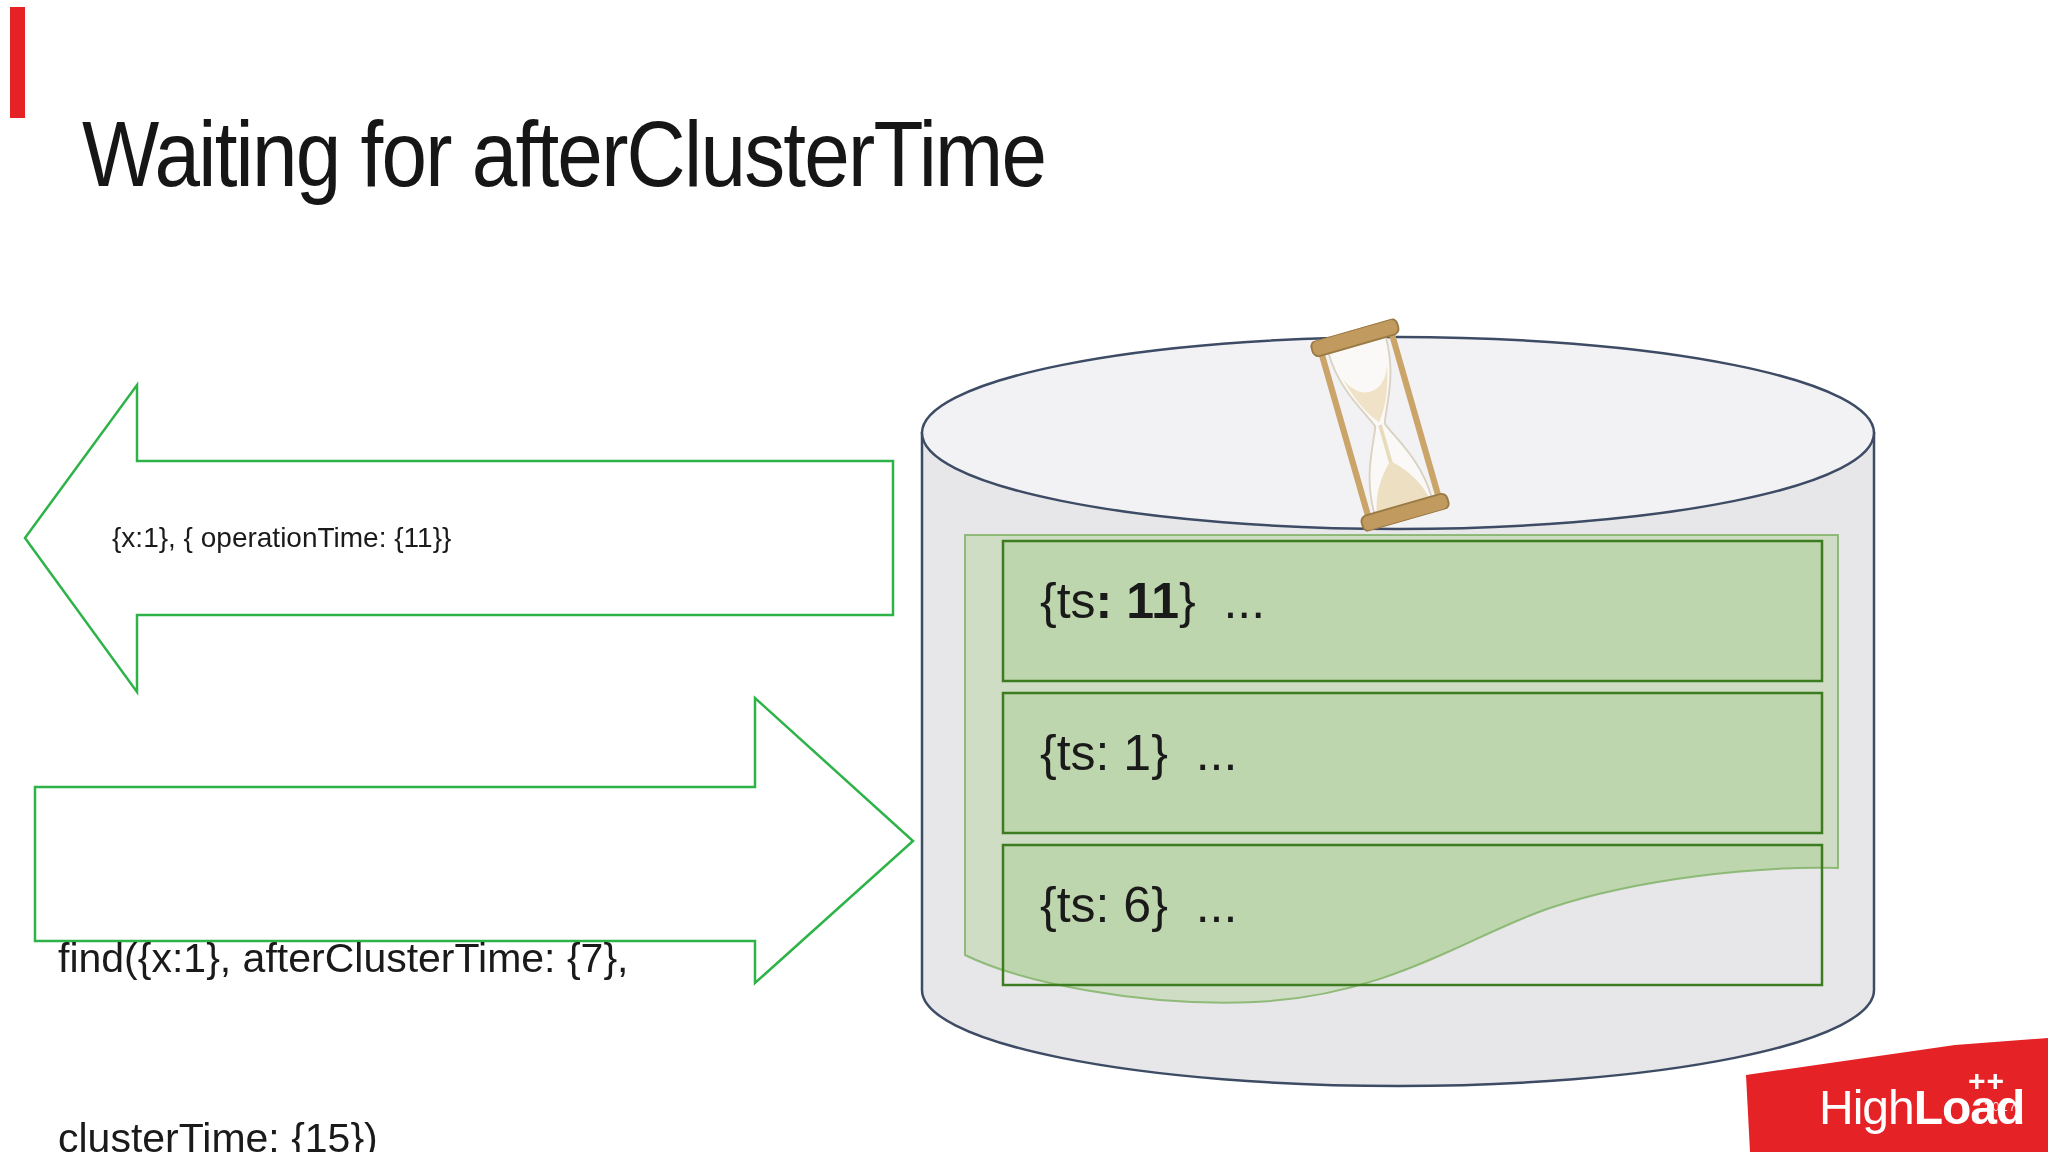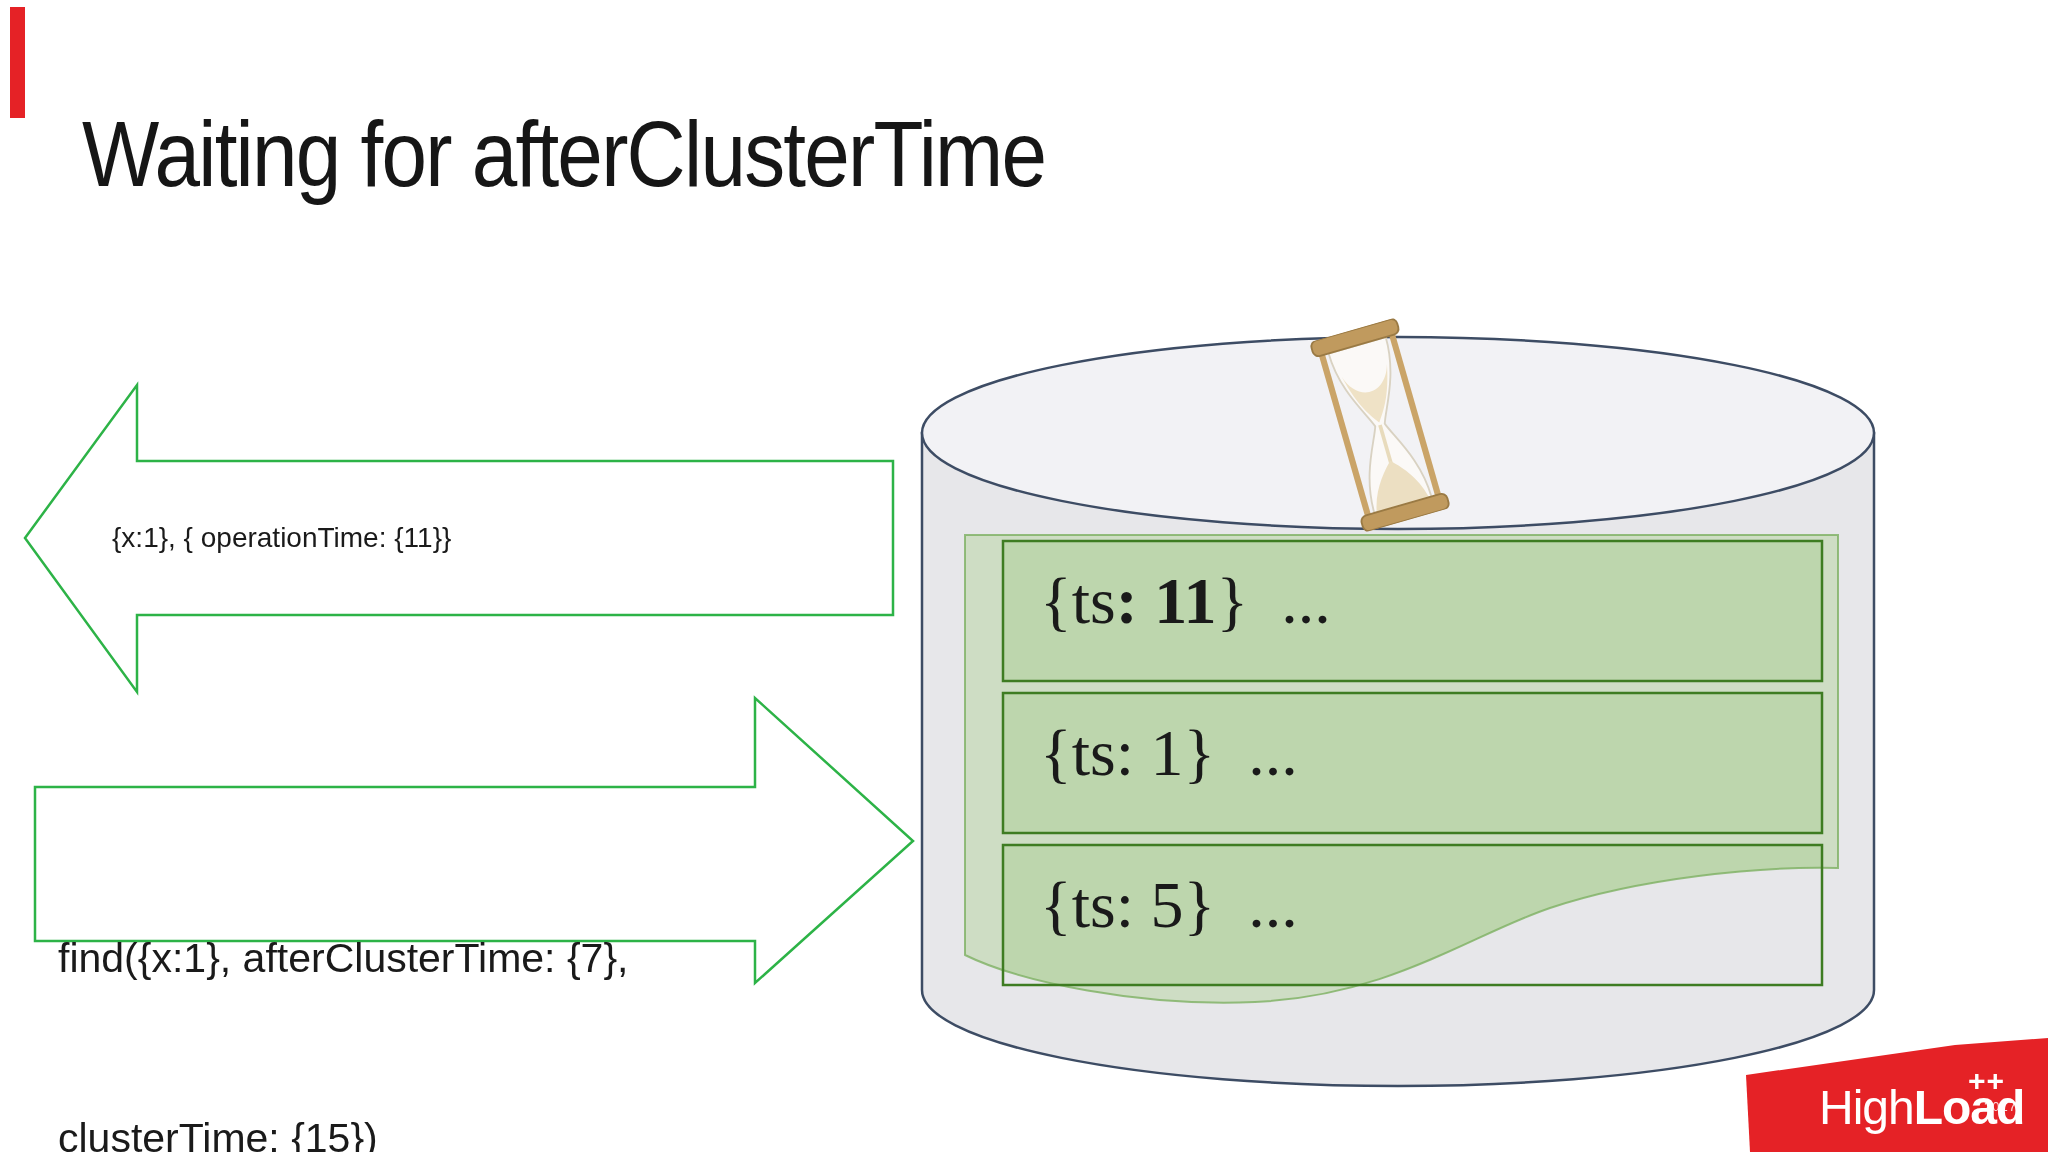--- a/index.html
+++ b/index.html
@@ -41,22 +41,22 @@
   .row-fill{fill:rgba(150,198,120,0.30);}
   .panel-outline{fill:none;stroke:rgba(125,176,98,0.8);stroke-width:2;}
   .row-border{fill:none;stroke:var(--record-border-green);stroke-width:2.5;}
   .arrow-label{
     position:absolute;color:#1a1a1a;font-size:28px;line-height:48px;
     white-space:pre;
   }
   .arrow-label.request{font-size:41px;line-height:60px;}
   .record-text{
     position:absolute;left:1040px;
-    font-family:Liberation Serif, serif;
-    font-size:66px;line-height:50px;color:#1a1a1a;white-space:pre;
+    font-family:Liberation Sans, sans-serif;
+    font-size:50px;line-height:50px;color:#1a1a1a;white-space:pre;
   }
   .record-text b{font-weight:700;}
   .hourglass-wrap{
     position:absolute;left:1318px;top:326px;width:124px;height:198px;
     transform:rotate(-16deg);transform-origin:center center;
   }
   .logo-banner{fill:var(--accent-red);}
   .logo-text{
     position:absolute;left:1771px;top:1083px;
     color:#ffffff;font-size:48px;line-height:50px;letter-spacing:-1px;
@@ -111,21 +111,21 @@
 
 <div class="arrow-label" style="left:112px;top:514px;">{x:1}, { operationTime: {11}}</div>
 
 <div class="arrow-label request" style="left:58px;top:808px;">
   <div>find({x:1}, afterClusterTime: {7},</div>
   <div>clusterTime: {15})</div>
 </div>
 
 <div class="record-text" style="top:576px;"><span>{ts</span><b>: 11</b><span>}  ...</span></div>
 <div class="record-text" style="top:728px;"><span>{ts: 1}  ...</span><b></b><span></span></div>
-<div class="record-text" style="top:880px;"><span>{ts: 5}  ...</span><b></b><span></span></div>
+<div class="record-text" style="top:880px;"><span>{ts: 6}  ...</span><b></b><span></span></div>
 
 <div class="hourglass-wrap">
   <svg viewBox="0 0 100 160" width="124" height="198">
     <rect x="18" y="13" width="5" height="134" fill="#caa468"></rect>
     <rect x="77" y="13" width="5" height="134" fill="#caa468"></rect>
     <path d="M26 13 L74 13 C74 45 58 68 54 80 C58 92 74 115 74 147 L26 147 C26 115 42 92 46 80 C42 68 26 45 26 13 Z" fill="rgba(252,250,246,0.92)" stroke="#d9d2c2" stroke-width="1.5"></path>
     <path d="M31 34 C38 58 62 58 69 34 C63 62 54 72 50 78 C46 72 37 62 31 34 Z" fill="#efe2c6"></path>
     <rect x="48.5" y="80" width="3" height="32" fill="#e8dbbc"></rect>
     <path d="M28 147 L72 147 C68 128 56 116 50 110 C44 116 32 128 28 147 Z" fill="#ecdfc2"></path>
     <rect x="14" y="0" width="72" height="13" rx="5" fill="#c09a5e" stroke="#9a7a44" stroke-width="1.5"></rect>

